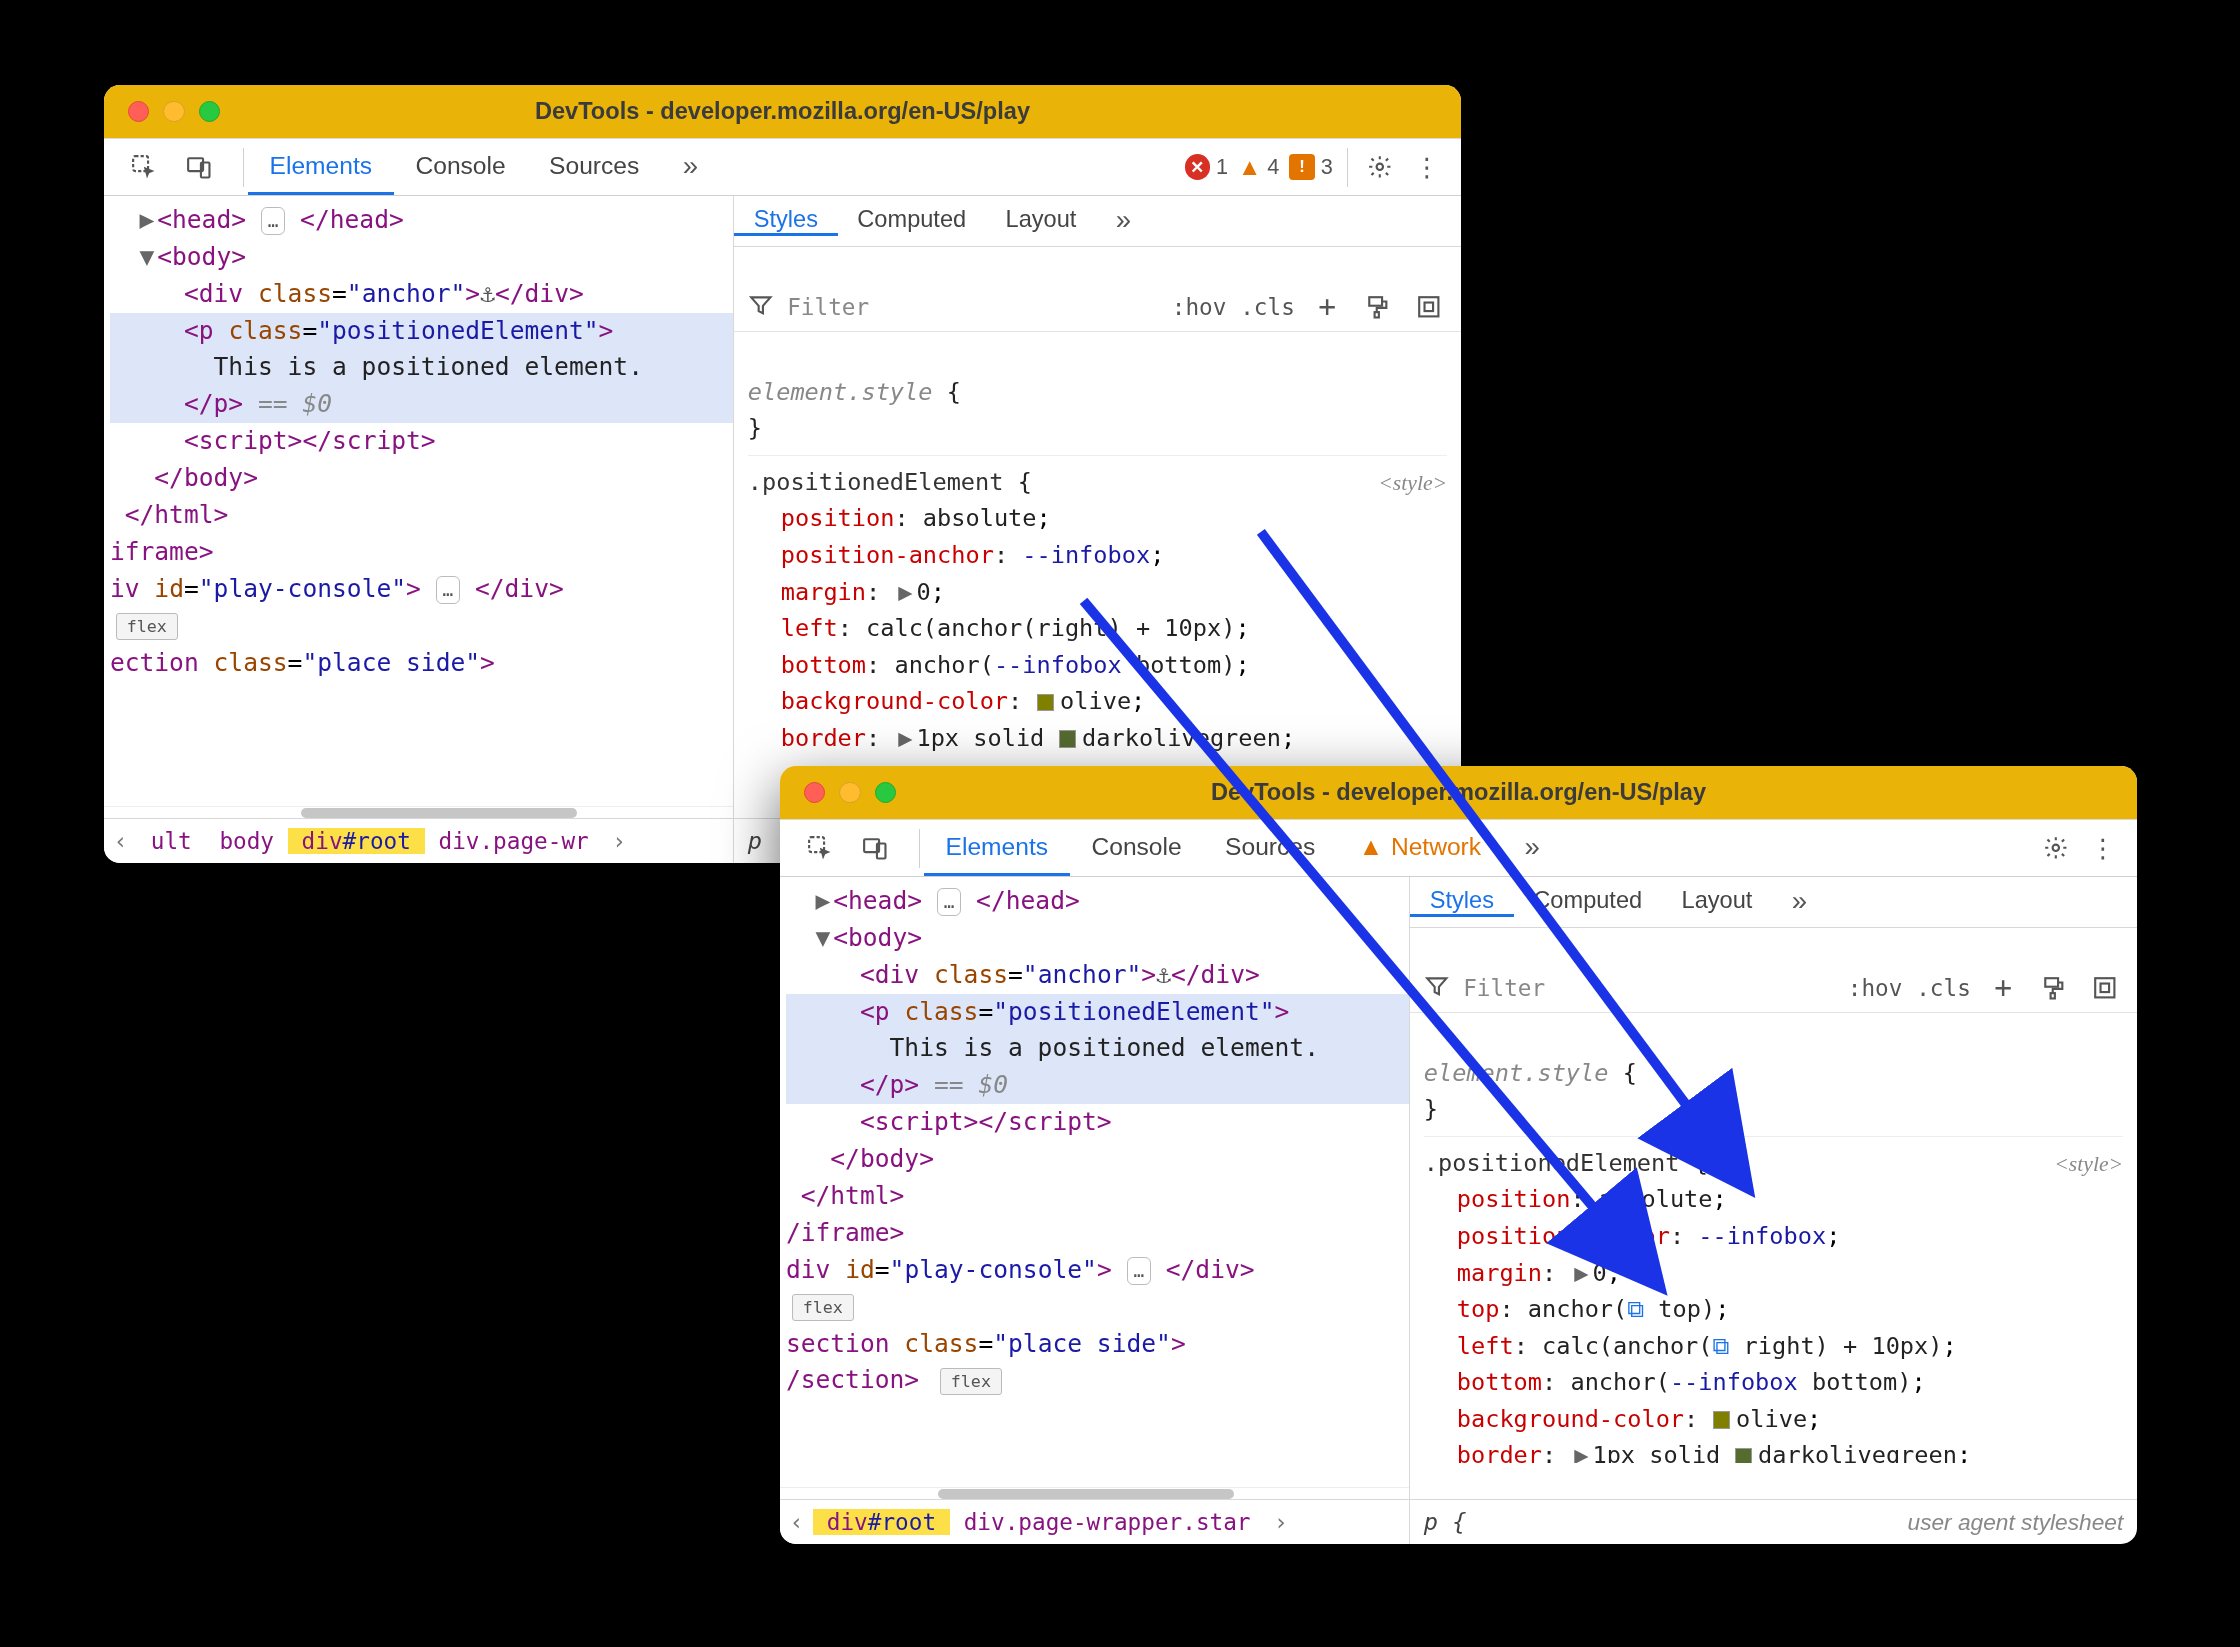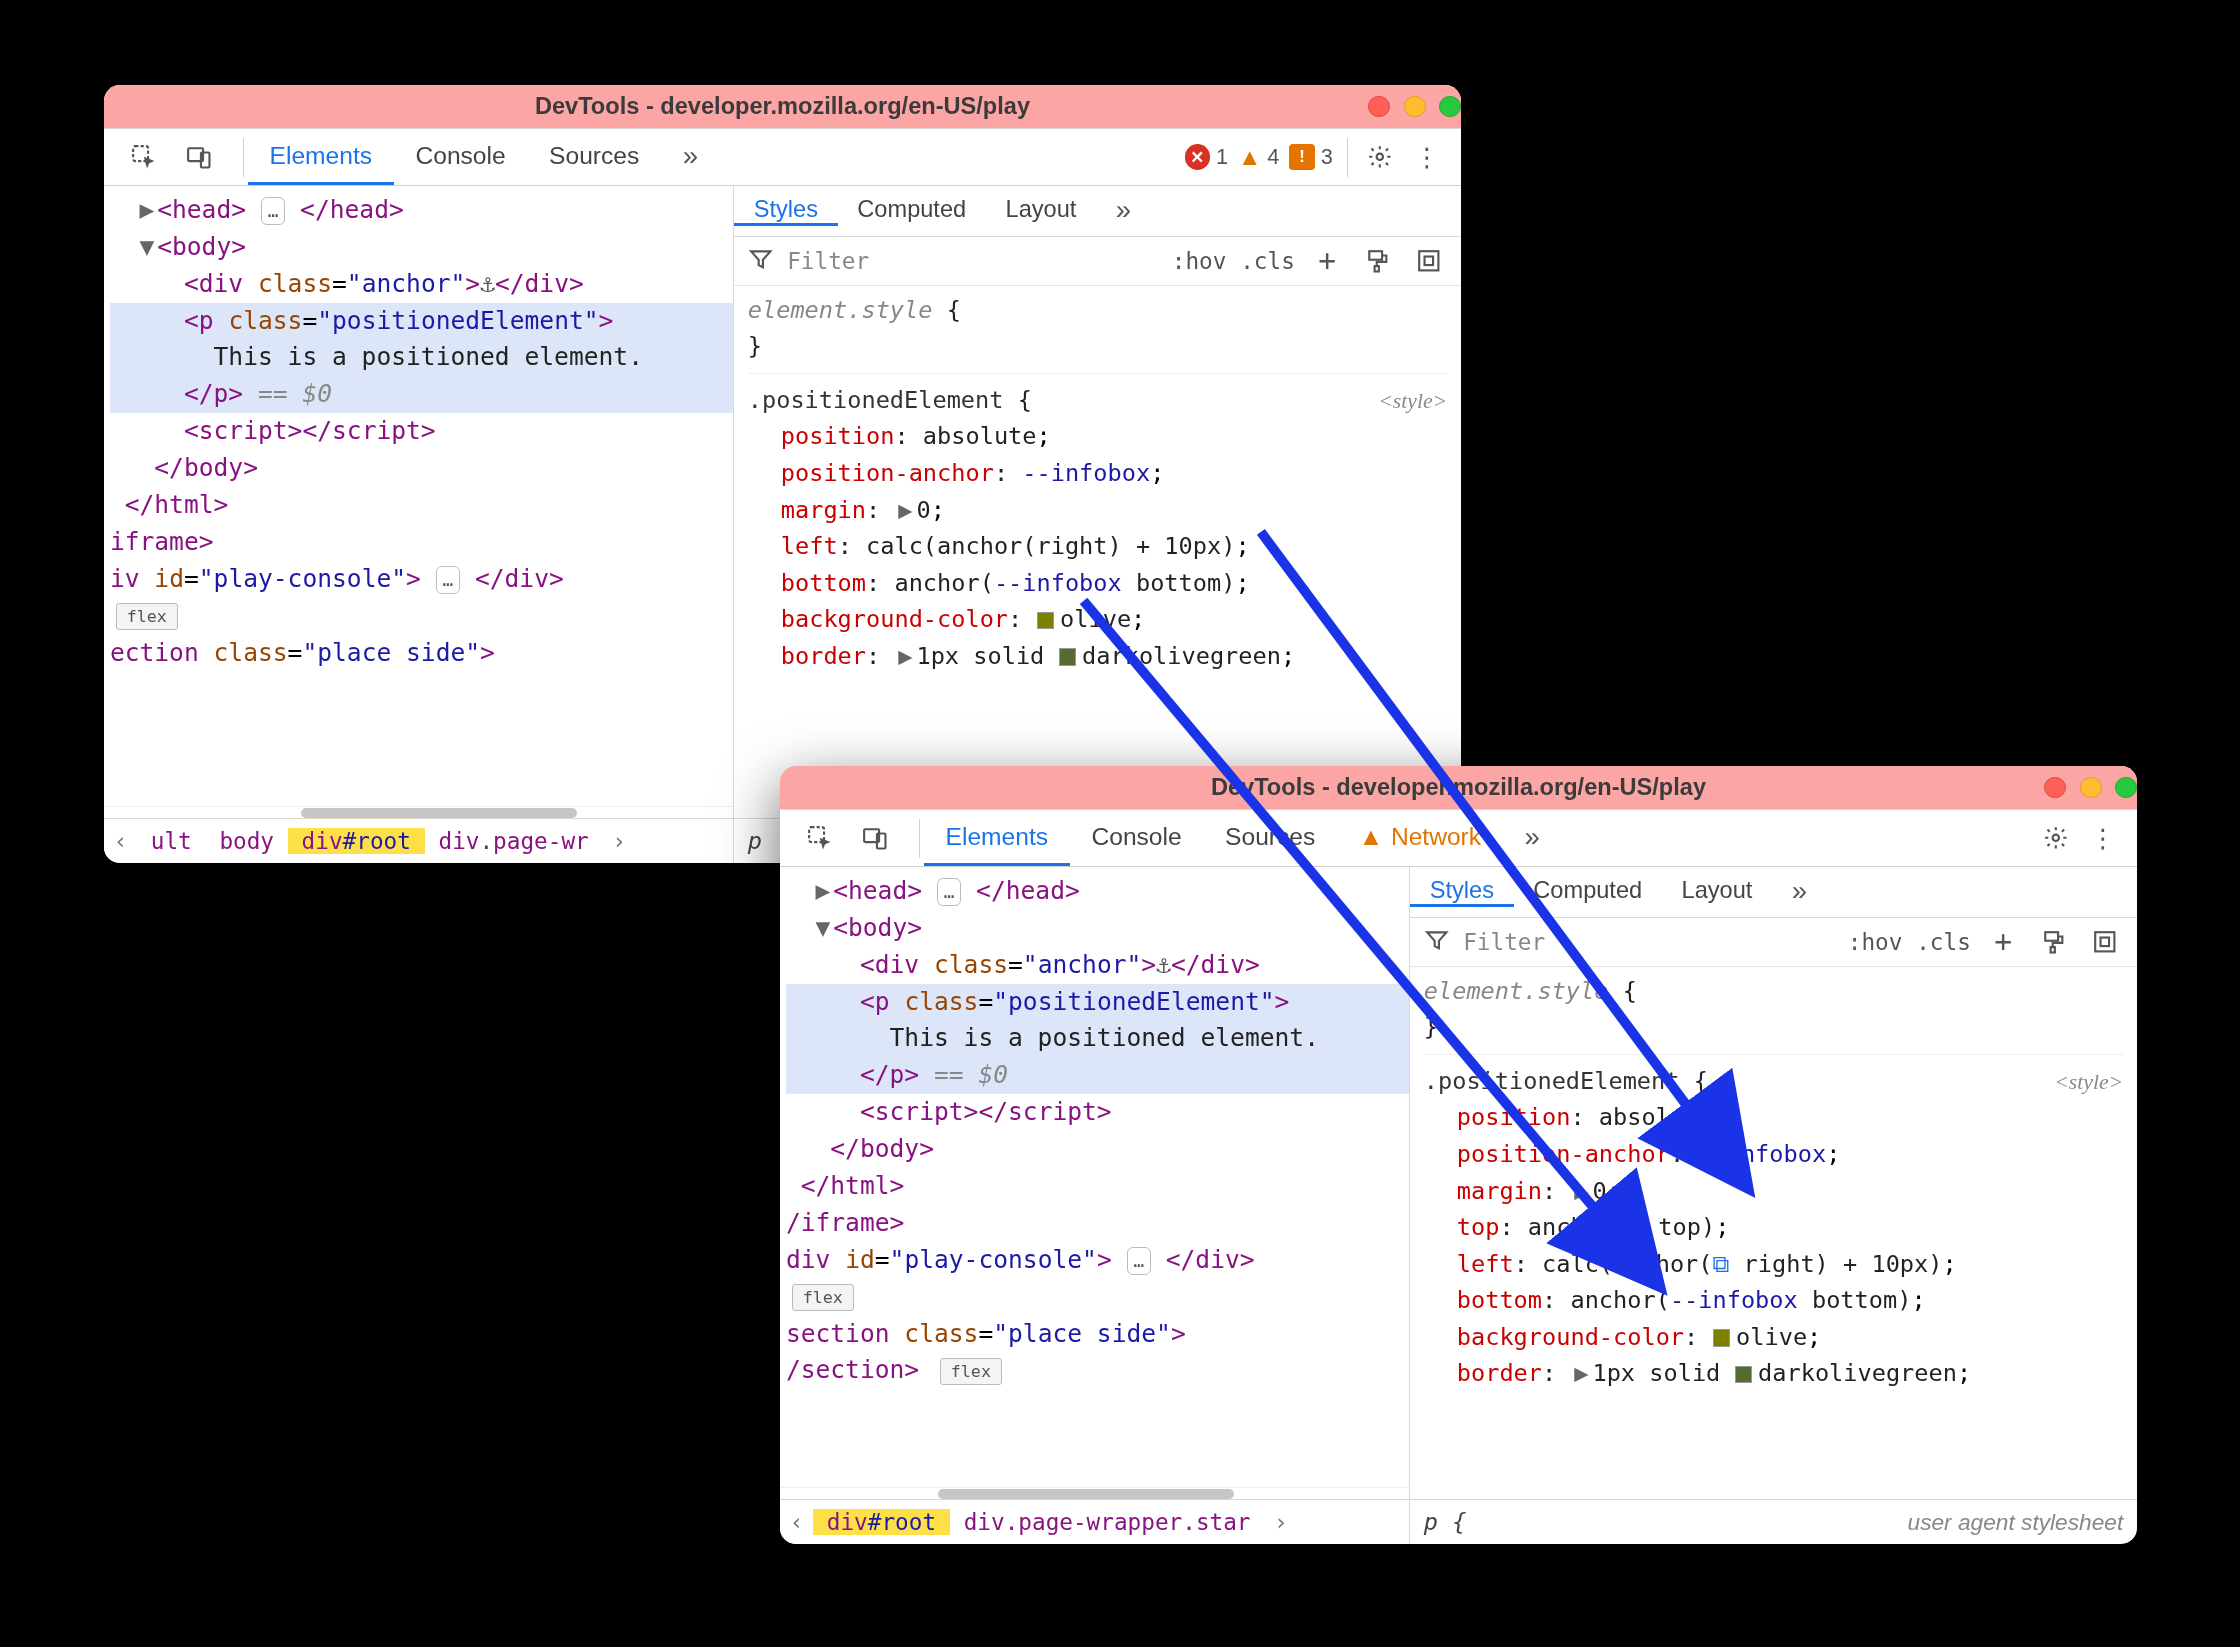--- a/index.html
+++ b/index.html
@@ -18,25 +18,24 @@
     background: #fff;
     border-radius: 15.8px;
     box-shadow: 0 19.7px 59px rgba(0,0,0,0.6);
     overflow: hidden;
     display: flex;
     flex-direction: column;
   }
   .titlebar {
     display: flex;
     align-items: center;
-    height: 44px;
+    height: 54px;
     position: relative;
-    background: #fca5a5;
+    background: #eab308;
     border-bottom: 1px solid #d9d9d9;
-    justify-content: flex-end;
   }
   .traffic { display: flex; gap: 13.8px; padding-left: 23.6px; align-items: center; }
   .tl { width: 21.7px; height: 21.7px; border-radius: 50%; }
   .close-dot  { background: #ff5f57; border:1px solid #e2463e;}
   .min-dot    { background: #febc2e; border:1px solid #d8a026;}
   .max-dot    { background: #28c840; border:1px solid #1fa92f;}
   .title {
     position: absolute; left:0; right:0; text-align:center;
     font-size: 23.6px; color:#3b3b3b; font-weight:600; pointer-events:none;
   }
@@ -87,21 +86,21 @@
 
   .breadcrumbs {
     display:flex; align-items:center; height:45px; font-size:22.7px;
     border-top:1px solid #d8d8d8; background:#fff; overflow:hidden;
   }
   .breadcrumbs .arrow { width:33px; text-align:center; color:#777; cursor:pointer;}
   .crumb { padding:0 13.8px; color:#881280; cursor:pointer; white-space:nowrap;}
   .crumb.sel { background:#fde047;}
   .crumb .idhash{color:#1a1aa6;}
 
-  .styles-panel { flex:1; display:flex; flex-direction:column; min-width:0;}
+  .styles-panel { flex:1; display:flex; flex-direction:column; min-width:0;gap:36px;}
   .styles-tabs { display:flex; align-items:center; height:51px; border-bottom:1px solid #d8d8d8; font-size:23.6px;}
   .styles-tabs .tab { padding:0 19.7px; }
   .styles-filter { display:flex; align-items:center; height:49px; border-bottom:1px solid #e4e4e4; font-size:22.7px; color:#555; gap:13.8px; padding:0 13.8px;}
   .styles-filter .grow{flex:1;}
   .styles-body { flex:1; overflow:auto; padding:5.9px 13.8px; font-size:23.6px; line-height:1.55;}
   .rule-head { display:flex; justify-content:space-between; align-items:baseline;}
   .selector { color:#333;}
   .stylesrc { color:#888; font-style:italic; font-size:21.7px;font-family:Liberation Serif, serif;}
   .prop { padding-left:33px;}
   .prop .name{color:#c80000;} .prop .colon{color:#222;} .prop .val{color:#222;}

